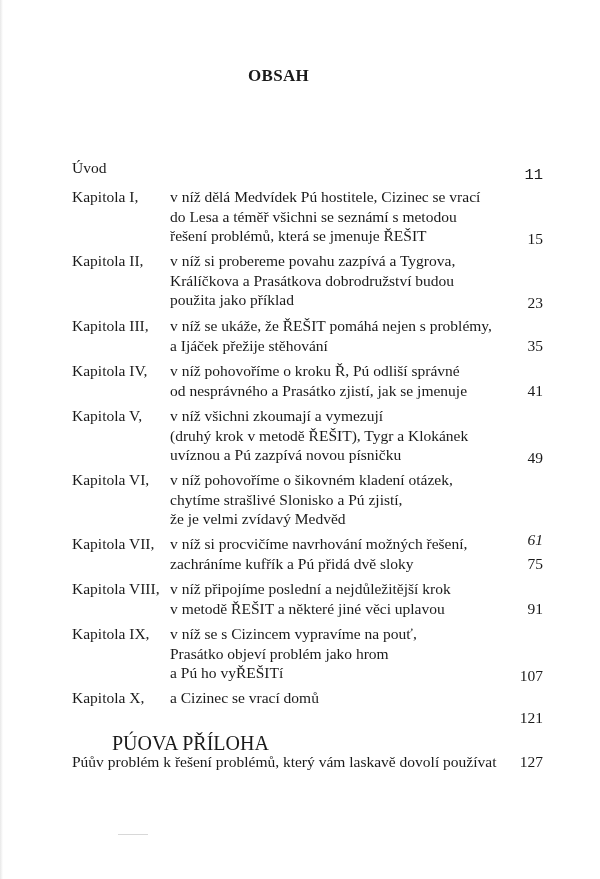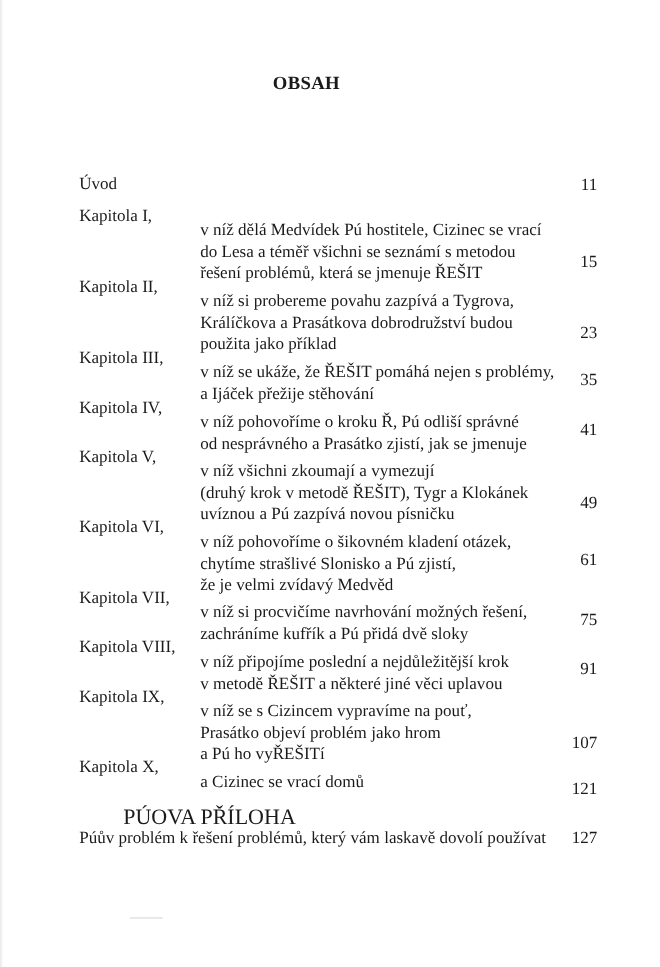--- a/index.html
+++ b/index.html
@@ -12,41 +12,41 @@
     position: absolute; left: 0; top: 0; width: 3px; height: 879px;
     background: linear-gradient(to right, #e8e8e8, #ffffff);
   }
   .title {
     position: absolute; top: 66px; left: 0; width: 557px; text-align: center;
     font-weight: bold; font-size: 17px; letter-spacing: 0.3px;
   }
   .toc { position: absolute; left: 72px; top: 0; width: 471px; }
   .entry { position: absolute; left: 0; width: 471px; font-size: 15.5px; line-height: 19.5px; }
   .entry .label { position: absolute; left: 0; top: 0; white-space: nowrap; }
-  .entry .desc { position: absolute; left: 110px; top: 0; white-space: nowrap; margin-top: 13px; }
+  .entry .desc { position: absolute; left: 98px; top: 0; white-space: nowrap; }
   .entry .desc span { display: block; }
   .entry .page { position: absolute; right: 0; white-space: nowrap; }
   .appendix-heading { position: absolute; left: 72px; top: 734px; font-size: 20px; line-height: 19.5px; margin-left: 40px; }
   .appendix-entry { position: absolute; left: 72px; width: 471px; top: 752px; font-size: 15.5px; line-height: 19.5px; }
   .appendix-entry .text { position: absolute; left: 0; white-space: nowrap; }
   .appendix-entry .page { position: absolute; right: 0; }
   .smudge { position: absolute; background: #d8d8d8; height: 1px; }
 </style>
 </head>
 <body>
 
 <div class="left-edge"></div>
 
 <div class="title">OBSAH</div>
 
 <div class="toc">
 
   <div class="entry" style="top:158px;">
     <span class="label">Úvod</span>
-    <span class="page" style="top:1px;">11</span>
+    <span class="page" style="top:8px;font-family:Liberation Mono, monospace;">11</span>
   </div>
 
   <div class="entry" style="top:187px;">
     <span class="label">Kapitola I,</span>
     <div class="desc">
       <span>v níž dělá Medvídek Pú hostitele, Cizinec se vrací</span>
       <span>do Lesa a téměř všichni se seznámí s metodou</span>
       <span>řešení problémů, která se jmenuje ŘEŠIT</span>
     </div>
     <span class="page" style="top:42px;">15</span>
@@ -90,21 +90,21 @@
     <span class="page" style="top:42px;">49</span>
   </div>
 
   <div class="entry" style="top:470px;">
     <span class="label">Kapitola VI,</span>
     <div class="desc">
       <span>v níž pohovoříme o šikovném kladení otázek,</span>
       <span>chytíme strašlivé Slonisko a Pú zjistí,</span>
       <span>že je velmi zvídavý Medvěd</span>
     </div>
-    <span class="page" style="top:30px;">61</span>
+    <span class="page" style="top:60px;font-style:italic;">61</span>
   </div>
 
   <div class="entry" style="top:534px;">
     <span class="label">Kapitola VII,</span>
     <div class="desc">
       <span>v níž si procvičíme navrhování možných řešení,</span>
       <span>zachráníme kufřík a Pú přidá dvě sloky</span>
     </div>
     <span class="page" style="top:20px;">75</span>
   </div>

